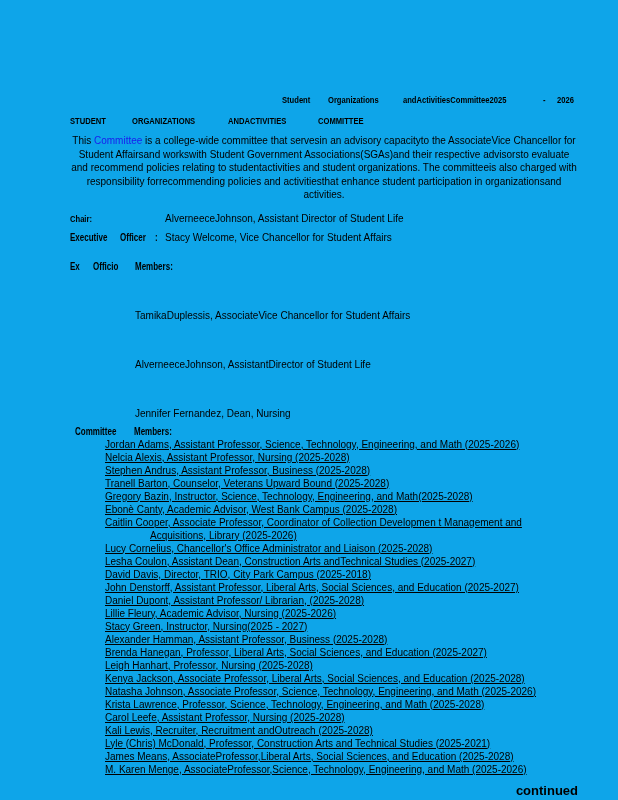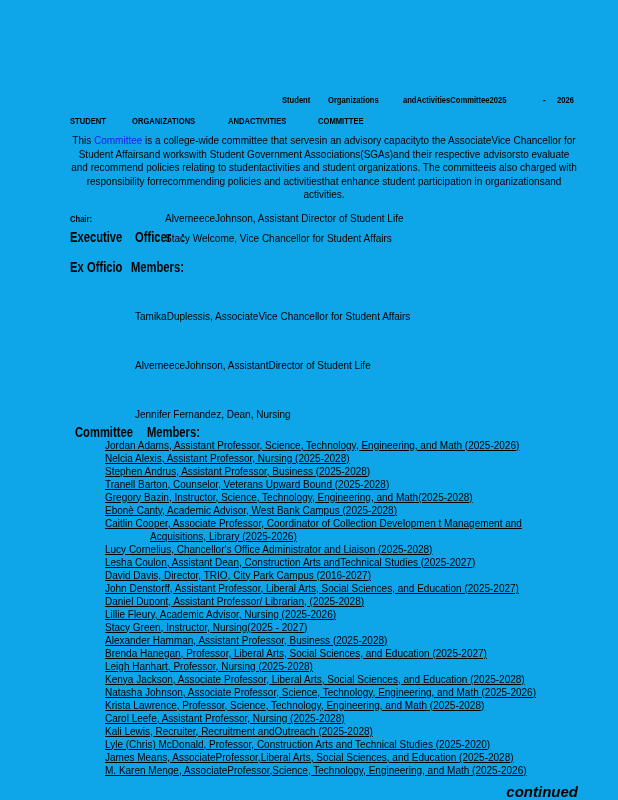--- a/index.html
+++ b/index.html
@@ -15,32 +15,32 @@
 
   .running-header{display:flex;justify-content:space-between;margin-left:212px;width:296px;font-size:9.5px;line-height:12px;}
   .doc-title{display:flex;justify-content:space-between;width:305px;margin-top:9px;font-size:9.5px;line-height:12px;}
 
   .intro{margin-top:7px;line-height:13.5px;text-align:center;}
   .link{color:#1a1aee;cursor:pointer;}
 
   .kv-row{display:grid;grid-template-columns:95px 1fr;align-items:baseline;}
   .row-chair{margin-top:10px;}
   .row-exec{margin-top:6px;}
-  .label-flex{display:flex;justify-content:space-between;font-size:14px;}
+  .label-flex{display:flex;justify-content:space-between;font-size:10px;}
   .label-exec{width:88px;}
   .label-exo{width:112px;margin-top:16px;}
   .label-com{width:106px;padding-left:5px;margin-top:5px;}
 
   .exo-list{margin-left:65px;}
   .exo-line{line-height:13px;margin-top:36px;}
 
   .mem-list{margin-left:35px;text-decoration:underline;}
   .mem{white-space:pre-wrap;padding-left:45px;text-indent:-45px;line-height:13px;}
 
-  .continued{margin-top:8px;text-align:right;font-style:italic;font-weight:bold;font-size:15px;}
+  .continued{margin-top:8px;text-align:right;font-weight:bold;font-size:13px;}
   .page-num{margin-top:8px;text-align:right;font-size:10px;}
 </style>
 </head>
 <body>
 
 <div class="page">
   <div class="content">
 
     <div class="running-header">
 
@@ -99,34 +99,34 @@
     <div class="mem">Jordan Adams, Assistant Professor, Science, Technology, Engineering, and Math (2025-2026)</div>
         <div class="mem">Nelcia Alexis, Assistant Professor, Nursing (2025-2028)</div>
         <div class="mem">Stephen Andrus, Assistant Professor, Business (2025-2028)</div>
         <div class="mem">Tranell Barton, Counselor, Veterans Upward Bound (2025-2028)</div>
         <div class="mem">Gregory Bazin, Instructor, Science, Technology, Engineering, and Math(2025-2028)</div>
         <div class="mem">Ebonè Canty, Academic Advisor, West Bank Campus (2025-2028)</div>
         <div class="mem">Caitlin Cooper, Associate Professor, Coordinator of Collection Developmen t Management and
 Acquisitions, Library (2025-2026)</div>
         <div class="mem">Lucy Cornelius, Chancellor's Office Administrator and Liaison (2025-2028)</div>
         <div class="mem">Lesha Coulon, Assistant Dean, Construction Arts andTechnical Studies (2025-2027)</div>
-        <div class="mem">David Davis, Director, TRIO, City Park Campus (2016-2027)</div>
+        <div class="mem">David Davis, Director, TRIO, City Park Campus (2025-2018)</div>
         <div class="mem">John Denstorff, Assistant Professor, Liberal Arts, Social Sciences, and Education (2025-2027)</div>
         <div class="mem">Daniel Dupont, Assistant Professor/ Librarian, (2025-2028)</div>
         <div class="mem">Lillie Fleury, Academic Advisor, Nursing (2025-2026)</div>
         <div class="mem">Stacy Green, Instructor, Nursing(2025 - 2027)</div>
         <div class="mem">Alexander Hamman, Assistant Professor, Business (2025-2028)</div>
         <div class="mem">Brenda Hanegan, Professor, Liberal Arts, Social Sciences, and Education (2025-2027)</div>
         <div class="mem">Leigh Hanhart, Professor, Nursing (2025-2028)</div>
         <div class="mem">Kenya Jackson, Associate Professor, Liberal Arts, Social Sciences, and Education (2025-2028)</div>
         <div class="mem">Natasha Johnson, Associate Professor, Science, Technology, Engineering, and Math (2025-2026)</div>
         <div class="mem">Krista Lawrence, Professor, Science, Technology, Engineering, and Math (2025-2028)</div>
         <div class="mem">Carol Leefe, Assistant Professor, Nursing (2025-2028)</div>
         <div class="mem">Kali Lewis, Recruiter, Recruitment andOutreach (2025-2028)</div>
-        <div class="mem">Lyle (Chris) McDonald, Professor, Construction Arts and Technical Studies (2025-2020)</div>
+        <div class="mem">Lyle (Chris) McDonald, Professor, Construction Arts and Technical Studies (2025-2021)</div>
         <div class="mem">James Means, AssociateProfessor,Liberal Arts, Social Sciences, and Education (2025-2028)</div>
         <div class="mem">M. Karen Menge, AssociateProfessor,Science, Technology, Engineering, and Math (2025-2026)</div>
       </div>
 
     <div class="continued">continued</div>
     <div class="page-num">61</div>
 
   </div>
 </div>
 

